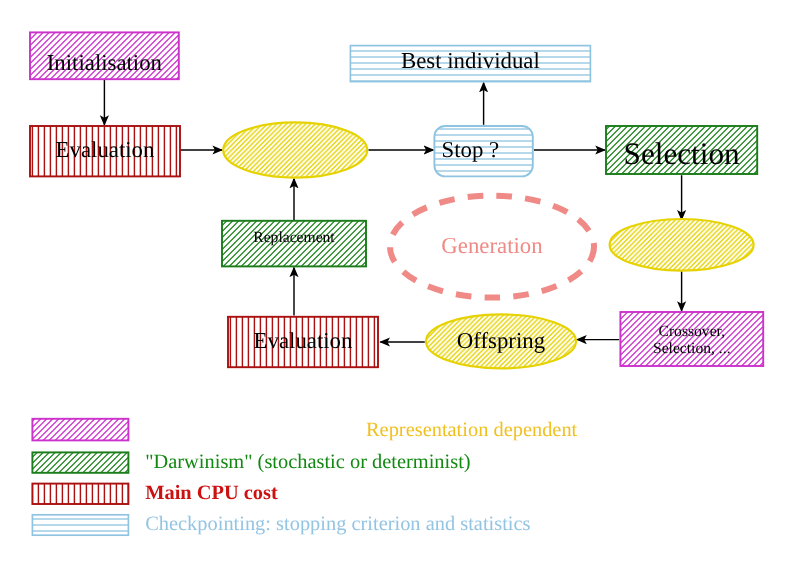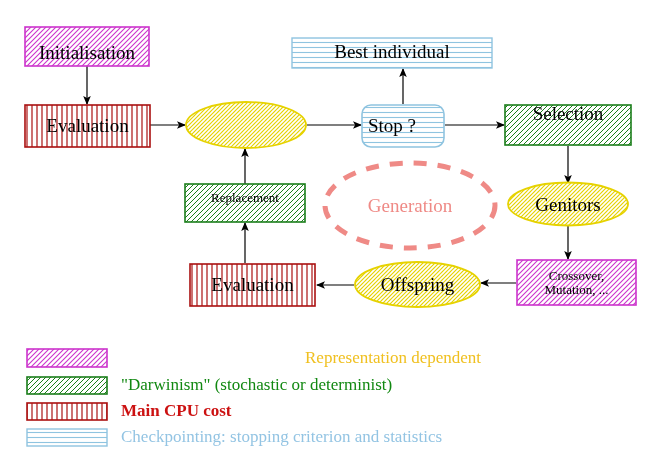--- a/index.html
+++ b/index.html
@@ -120,28 +120,27 @@
     </g>
   </svg>
 
   <div class="node-label" style="left:25px;top:27px;width:124px;height:51px;font-size:19px;">Initialisation</div>
 
   <div class="node-label" style="left:25px;top:105px;width:125px;height:42px;font-size:19px;">Evaluation</div>
 
 
   <div class="node-label" style="left:351px;top:105px;width:82px;height:42px;font-size:19px;">Stop ?</div>
 
-  <div class="node-label" style="left:505px;top:94px;width:126px;height:40px;font-size:19px;">Selection</div>
+  <div class="node-label" style="left:505px;top:109px;width:126px;height:40px;font-size:26px;">Selection</div>
 
   <div class="node-label" style="left:292px;top:36px;width:200px;height:32px;font-size:19px;">Best individual</div>
 
-  <div class="node-label" style="left:508px;top:183px;width:120px;height:43px;font-size:19px;">Genitors</div>
 
   <div class="node-label" style="left:517px;top:260px;width:119px;height:45px;font-size:13px;white-space:pre-line;">Crossover,
-Mutation, ...</div>
+Selection, ...</div>
 
   <div class="node-label" style="left:355px;top:262px;width:125px;height:45px;font-size:19px;">Offspring</div>
 
   <div class="node-label" style="left:190px;top:264px;width:125px;height:42px;font-size:19px;">Evaluation</div>
 
   <div class="node-label" style="left:185px;top:184px;width:120px;height:28px;font-size:13px;">Replacement</div>
 
   <div class="node-label" style="left:325px;top:163px;width:170px;height:85px;font-size:19px;color:#ef8a86;">Generation</div>
 
   <span class="legend-text" style="left:305px;top:348px;font-size:17px;color:#f0c020;">Representation dependent</span>

